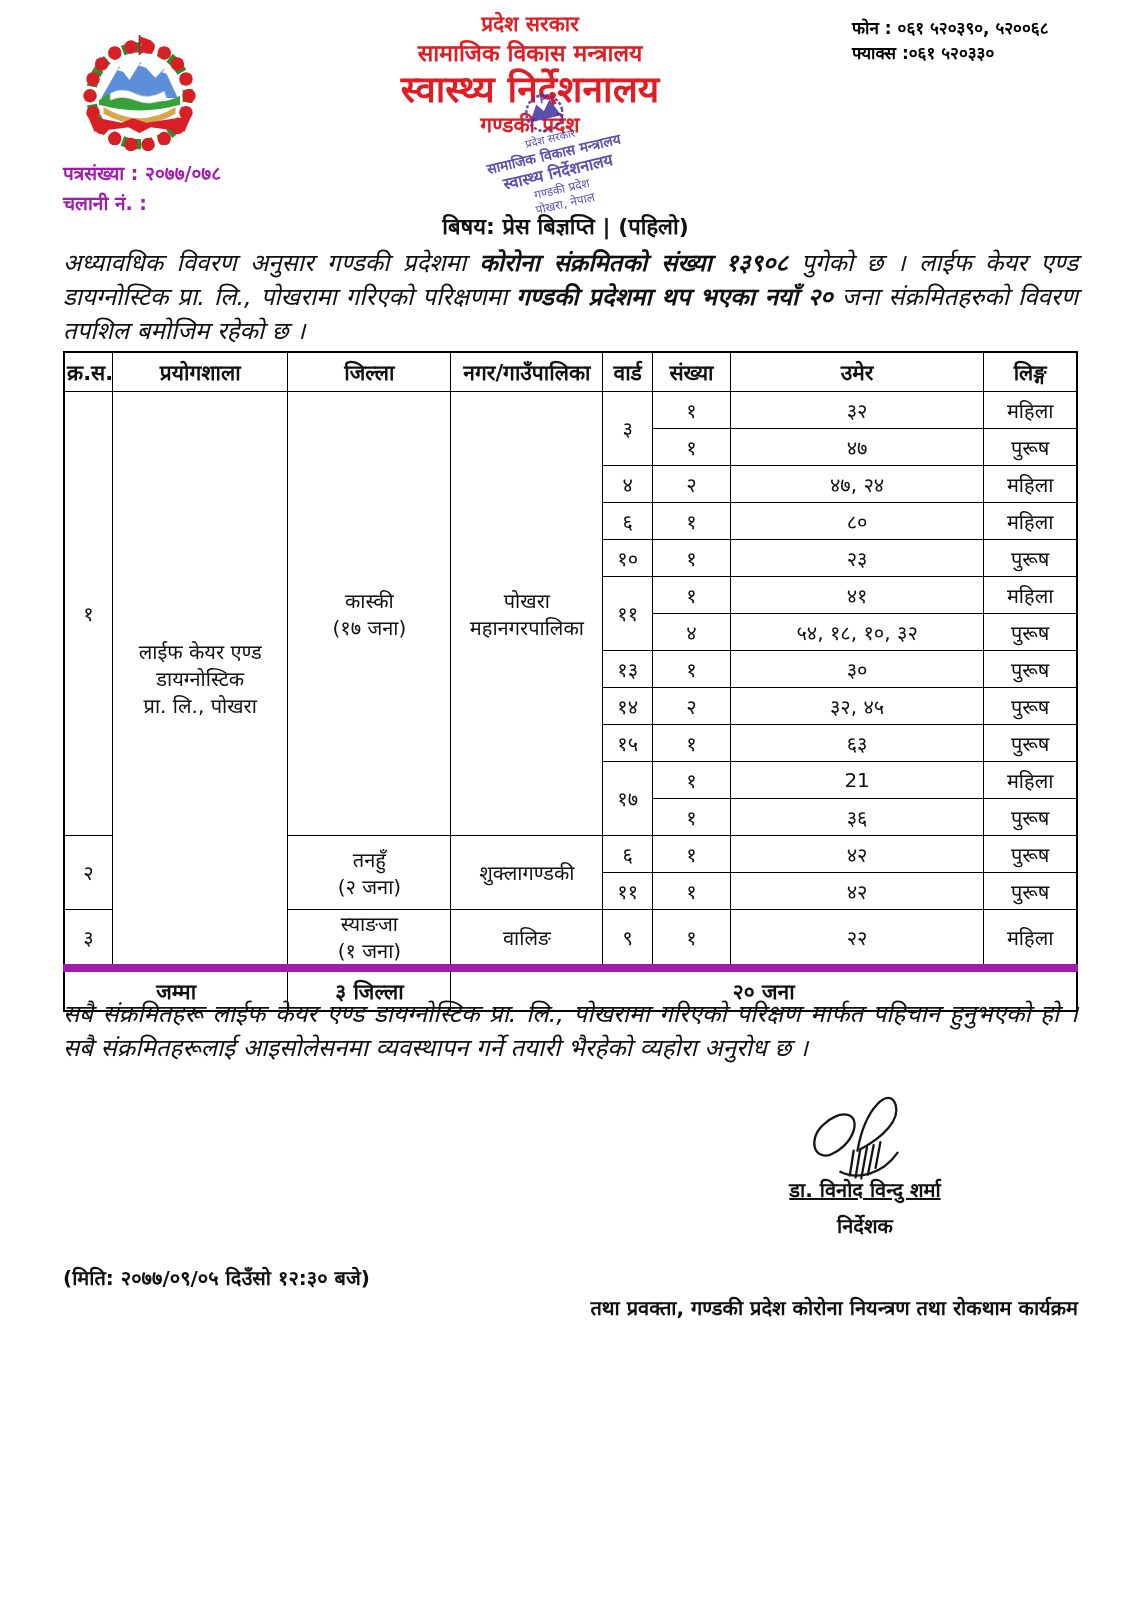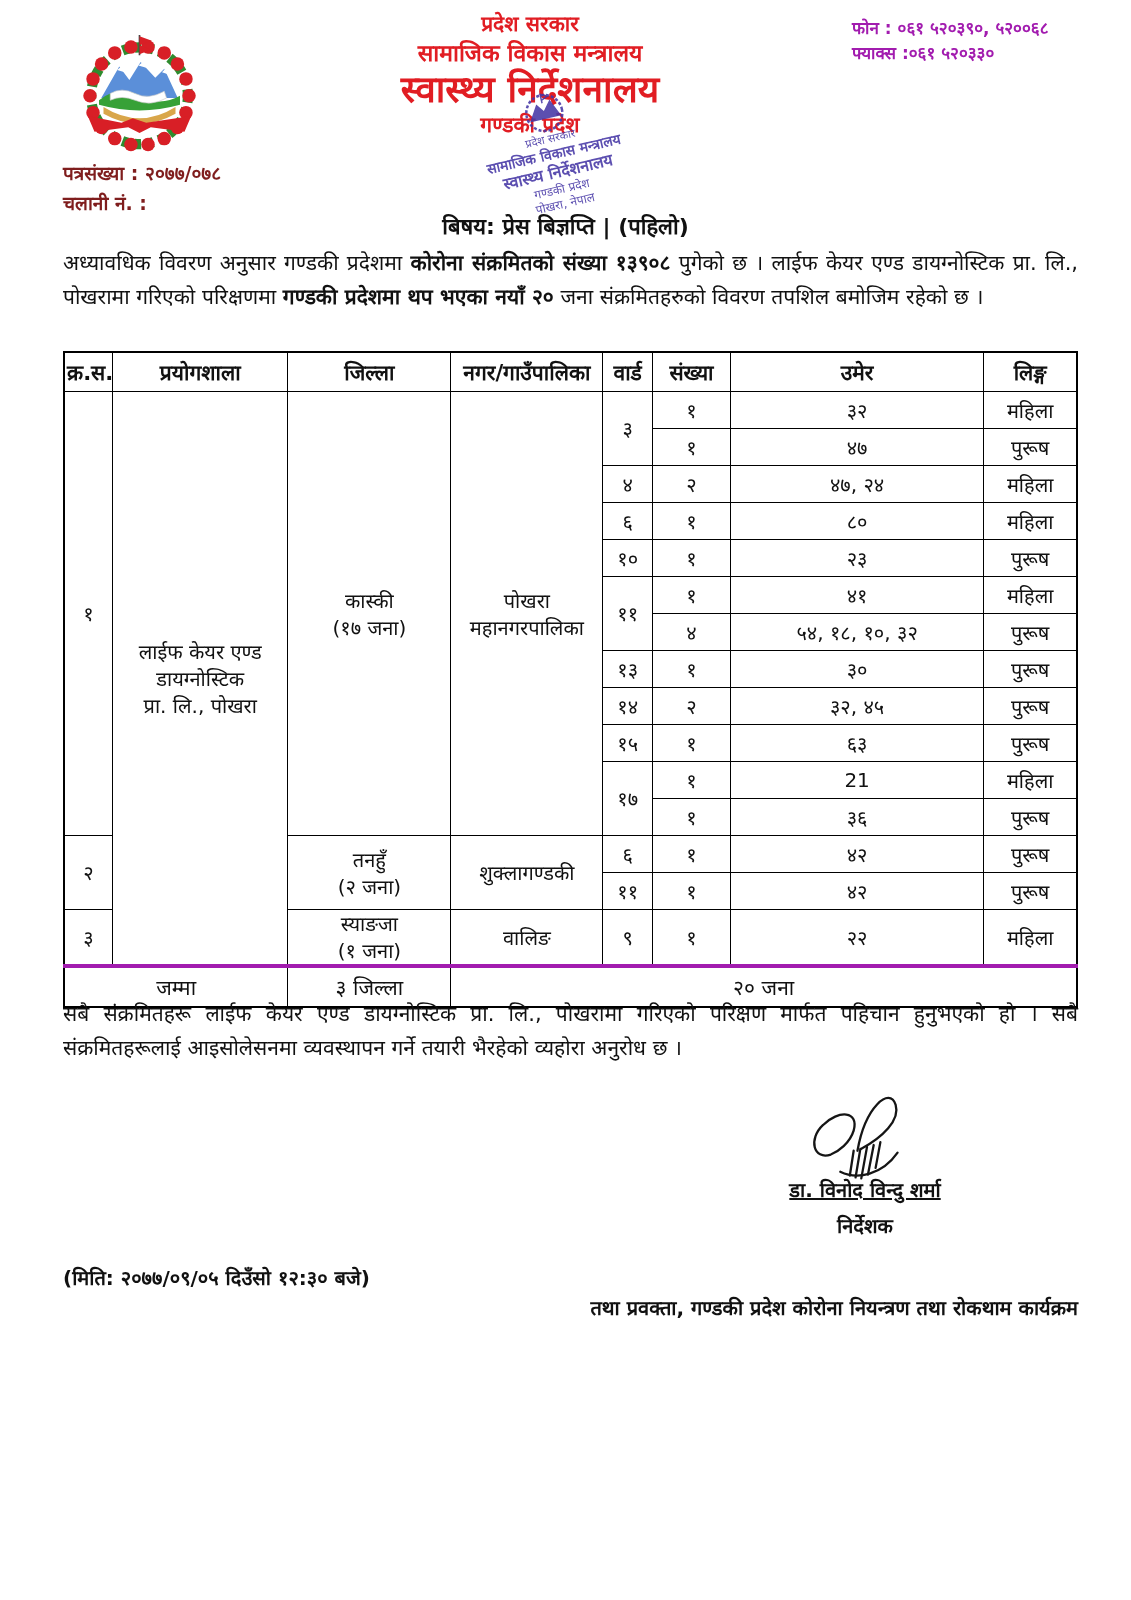--- a/index.html
+++ b/index.html
@@ -6,46 +6,46 @@
   body{width:1131px;height:1600px;position:relative;overflow:hidden;
        font-family:"DejaVu Sans",sans-serif;color:#111;}
   .abs{position:absolute;}
   
   .header-center{top:10px;left:180px;width:700px;text-align:center;color:#e11d23;}
   .hl1{font-size:21px;font-weight:bold;line-height:28px;}
   .hl2{font-size:23px;font-weight:bold;line-height:30px;}
   .hl3{font-size:37px;font-weight:bold;line-height:44px;}
   .hl4{font-size:21px;font-weight:bold;line-height:27px;}
   .hl5{font-size:21px;font-weight:bold;line-height:27px;}
-  .contact{top:16px;left:852px;color:#a21caf;font-size:17px;font-weight:bold;line-height:25px;}
-  .refs{top:158px;left:63px;color:#7f1d1d;font-size:19px;line-height:30px;font-weight:bold;}
+  .contact{top:16px;left:852px;color:#000000;font-size:17px;font-weight:bold;line-height:25px;}
+  .refs{top:158px;left:63px;color:#a21caf;font-size:19px;line-height:30px;font-weight:bold;}
   
   .stamp{top:88px;left:428px;width:250px;transform:rotate(-13deg);
          color:#4637a6;opacity:.88;text-align:center;z-index:3;pointer-events:none;}
   .stamp svg{display:block;margin:0 auto;}
   .stamp-line{line-height:1.25;}
   .stamp-line.l1{font-size:11px;}
   .stamp-line.l2{font-size:14px;font-weight:bold;}
   .stamp-line.l3{font-size:16px;font-weight:bold;}
   .stamp-line.l4{font-size:12px;}
   .stamp-line.l5{font-size:12px;}
   .subject{top:210px;left:0;width:1131px;text-align:center;font-size:22px;font-weight:bold;z-index:4;}
   
-  .para{left:63px;width:1015px;font-size:21px;line-height:34px;text-align:justify;}
+  .para{left:63px;width:1015px;font-size:24px;line-height:34px;text-align:justify;font-style:italic;}
   .para .b{font-weight:bold;}
   .body1{top:246px;}
   .body2{top:997px;}
   
   .table-wrap{top:351px;left:63px;width:1015px;}
   table{width:100%;border-collapse:collapse;table-layout:fixed;border:2px solid #000;}
   th,td{border:1px solid #000;text-align:center;vertical-align:middle;
         white-space:pre-line;font-size:20px;padding:0 2px;}
   th{height:38px;font-weight:bold;font-size:21px;}
   td{height:36px;}
-  tr.total-row td{border-top:4px solid #a21caf;font-weight:normal;height:38px;font-size:21px;border-radius:10px;}
+  tr.total-row td{border-top:8px solid #a21caf;font-weight:bold;height:38px;font-size:21px;border-radius:10px;}
   
   .sig-img{top:1082px;left:795px;}
   .sig-name{top:1176px;left:700px;width:330px;text-align:center;font-size:20px;font-weight:bold;text-decoration:underline;}
   .sig-title{top:1212px;left:700px;width:330px;text-align:center;font-size:20px;font-weight:bold;}
   .date-line{top:1246px;left:63px;font-size:20px;font-weight:bold;margin-top:18px;}
   .sig-title2{top:1246px;left:430px;width:648px;text-align:right;font-size:20px;font-weight:bold;margin-top:48px;}
 </style>
 </head>
 <body>
 

